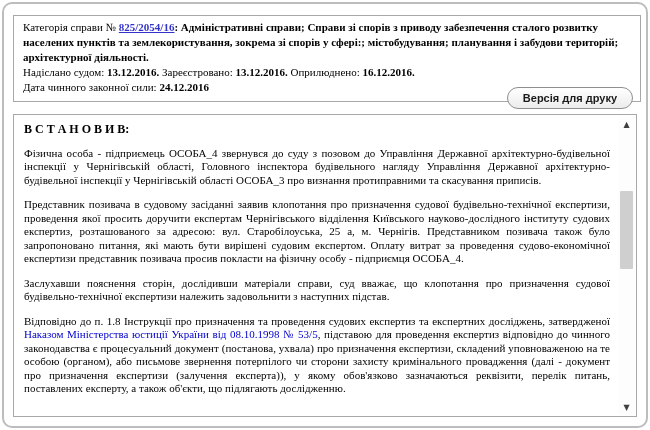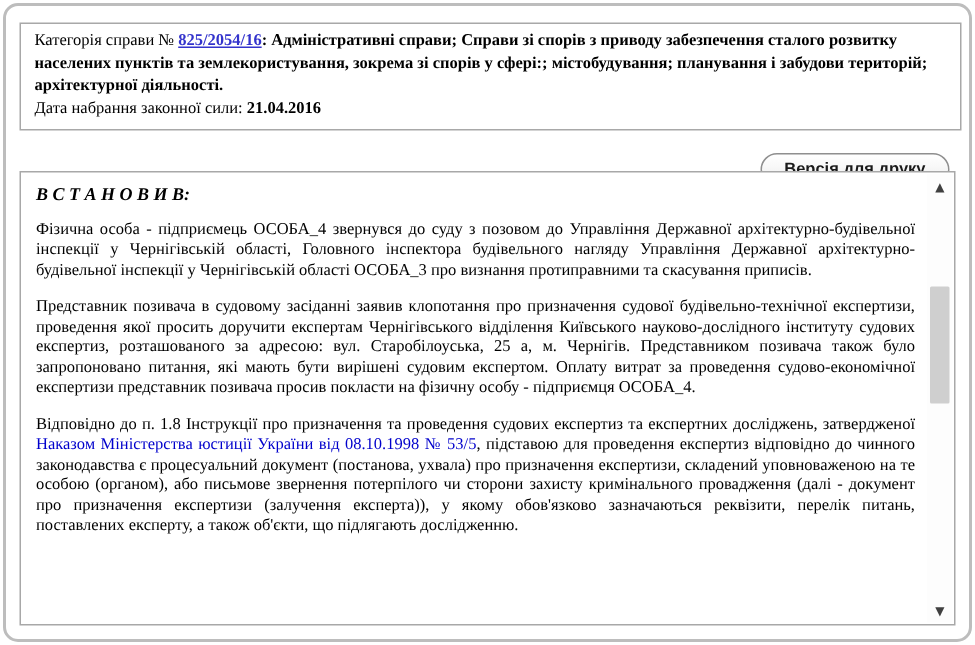--- a/index.html
+++ b/index.html
@@ -17,39 +17,39 @@
     position:absolute; left:9px; right:5px; top:11px;
     border:1px solid #a8a8a8; background:#fff;
     padding:4px 9px 6px 9px;
     font-size:11px; line-height:15px;
   }
   .meta-line { display:block; }
   .b { font-weight:bold; }
   a.case-link { color:#3333cc; text-decoration:underline; font-weight:bold; cursor:pointer; }
   a.doc-link { color:#0000cc; cursor:pointer; }
   
-  .btn-row { position:absolute; right:13px; top:98px; }
+  .btn-row { position:absolute; right:13px; top:83px; }
   .print-btn {
     display:inline-block; height:22px; line-height:20px; padding:0 15px;
     border:1px solid #8f8f8f; border-radius:11px;
     background:linear-gradient(#ffffff,#ececec);
     font-family:"Liberation Sans", sans-serif; font-size:11px; font-weight:bold;
     color:#1a1a1a; cursor:pointer;
   }
   
   .doc-box {
     position:absolute; left:9px; right:9px; top:110px; bottom:9px;
     border:1px solid #a8a8a8; background:#fff; overflow:hidden;
   }
   .doc-content {
     position:absolute; left:0; top:0; right:18px; bottom:0;
     padding:6px 8px 4px 10px; overflow:hidden;
     font-size:11px; line-height:13.5px; text-align:justify;
   }
-  .doc-heading { font-weight:bold; font-size:12px; margin:2px 0 10px 0; text-align:left;font-style:italic; }
+  .doc-heading { font-weight:bold; font-size:12px; margin:2px 0 10px 0; text-align:left; }
   .doc-content p { margin:0 0 11px 0; }
   
   .scrollbar {
     position:absolute; top:1px; right:1px; bottom:1px; width:17px;
     background:#fdfdfd;
   }
   .sb-btn {
     position:absolute; left:0; width:17px; height:16px;
     display:flex; align-items:center; justify-content:center;
     font-size:8px; color:#404040; cursor:pointer; background:#fdfdfd;
@@ -66,37 +66,41 @@
 <body>
 
 <div class="page">
   <div class="card">
 
     <div class="meta-box">
       <span>
         <span>Категорія справи № </span><a class="case-link">825/2054/16</a><span class="b">: </span><span class="b">Адміністративні справи; Справи зі спорів з приводу забезпечення сталого розвитку населених пунктів та землекористування, зокрема зі спорів у сфері:; містобудування; планування і забудови територій; архітектурної діяльності.</span>
       </span>
       <span class="meta-line">
-        <span>Дата набрання законної сили: </span><span class="b">21.04.2016</span>
+        <span>Надіслано судом: </span><span class="b">13.12.2016. </span><span>Зареєстровано: </span><span class="b">13.12.2016. </span><span>Оприлюднено: </span><span class="b">16.12.2016.</span>
+      </span>
+      <span class="meta-line">
+        <span>Дата чинного законної сили: </span><span class="b">24.12.2016</span>
       </span>
     </div>
 
     <div class="btn-row">
       <span class="print-btn">Версія для друку</span>
     </div>
 
     <div class="doc-box">
       <div class="doc-content">
         <div class="doc-heading">В С Т А Н О В И В:</div>
 
         <p><span>Фізична особа - підприємець ОСОБА_4 звернувся до суду з позовом до Управління Державної архітектурно-будівельної інспекції у Чернігівській області, Головного інспектора будівельного нагляду Управління Державної архітектурно-будівельної інспекції у Чернігівській області ОСОБА_3 про визнання протиправними та скасування приписів.</span></p>
 
         <p><span>Представник позивача в судовому засіданні заявив клопотання про призначення судової будівельно-технічної експертизи, проведення якої просить доручити експертам Чернігівського відділення Київського науково-дослідного інституту судових експертиз, розташованого за адресою: вул. Старобілоуська, 25 а, м. Чернігів. Представником позивача також було запропоновано питання, які мають бути вирішені судовим експертом. Оплату витрат за проведення судово-економічної експертизи представник позивача просив покласти на фізичну особу - підприємця ОСОБА_4.</span></p>
 
 
+        <p><span>Заслухавши пояснення сторін, дослідивши матеріали справи, суд вважає, що клопотання про призначення судової будівельно-технічної експертизи належить задовольнити з наступних підстав.</span></p>
 
         <p><span>Відповідно до п. 1.8 Інструкції про призначення та проведення судових експертиз та експертних досліджень, затвердженої </span><a class="doc-link">Наказом Міністерства юстиції України від 08.10.1998 № 53/5</a><span>, підставою для проведення експертиз відповідно до чинного законодавства є процесуальний документ (постанова, ухвала) про призначення експертизи, складений уповноваженою на те особою (органом), або письмове звернення потерпілого чи сторони захисту кримінального провадження (далі - документ про призначення експертизи (залучення експерта)), у якому обов'язково зазначаються реквізити, перелік питань, поставлених експерту, а також об'єкти, що підлягають дослідженню.</span></p>
 
       </div>
 
       <div class="scrollbar">
         <div class="sb-btn sb-up">▲</div>
         <div class="sb-thumb"></div>
         <div class="sb-btn sb-down">▼</div>
       </div>

